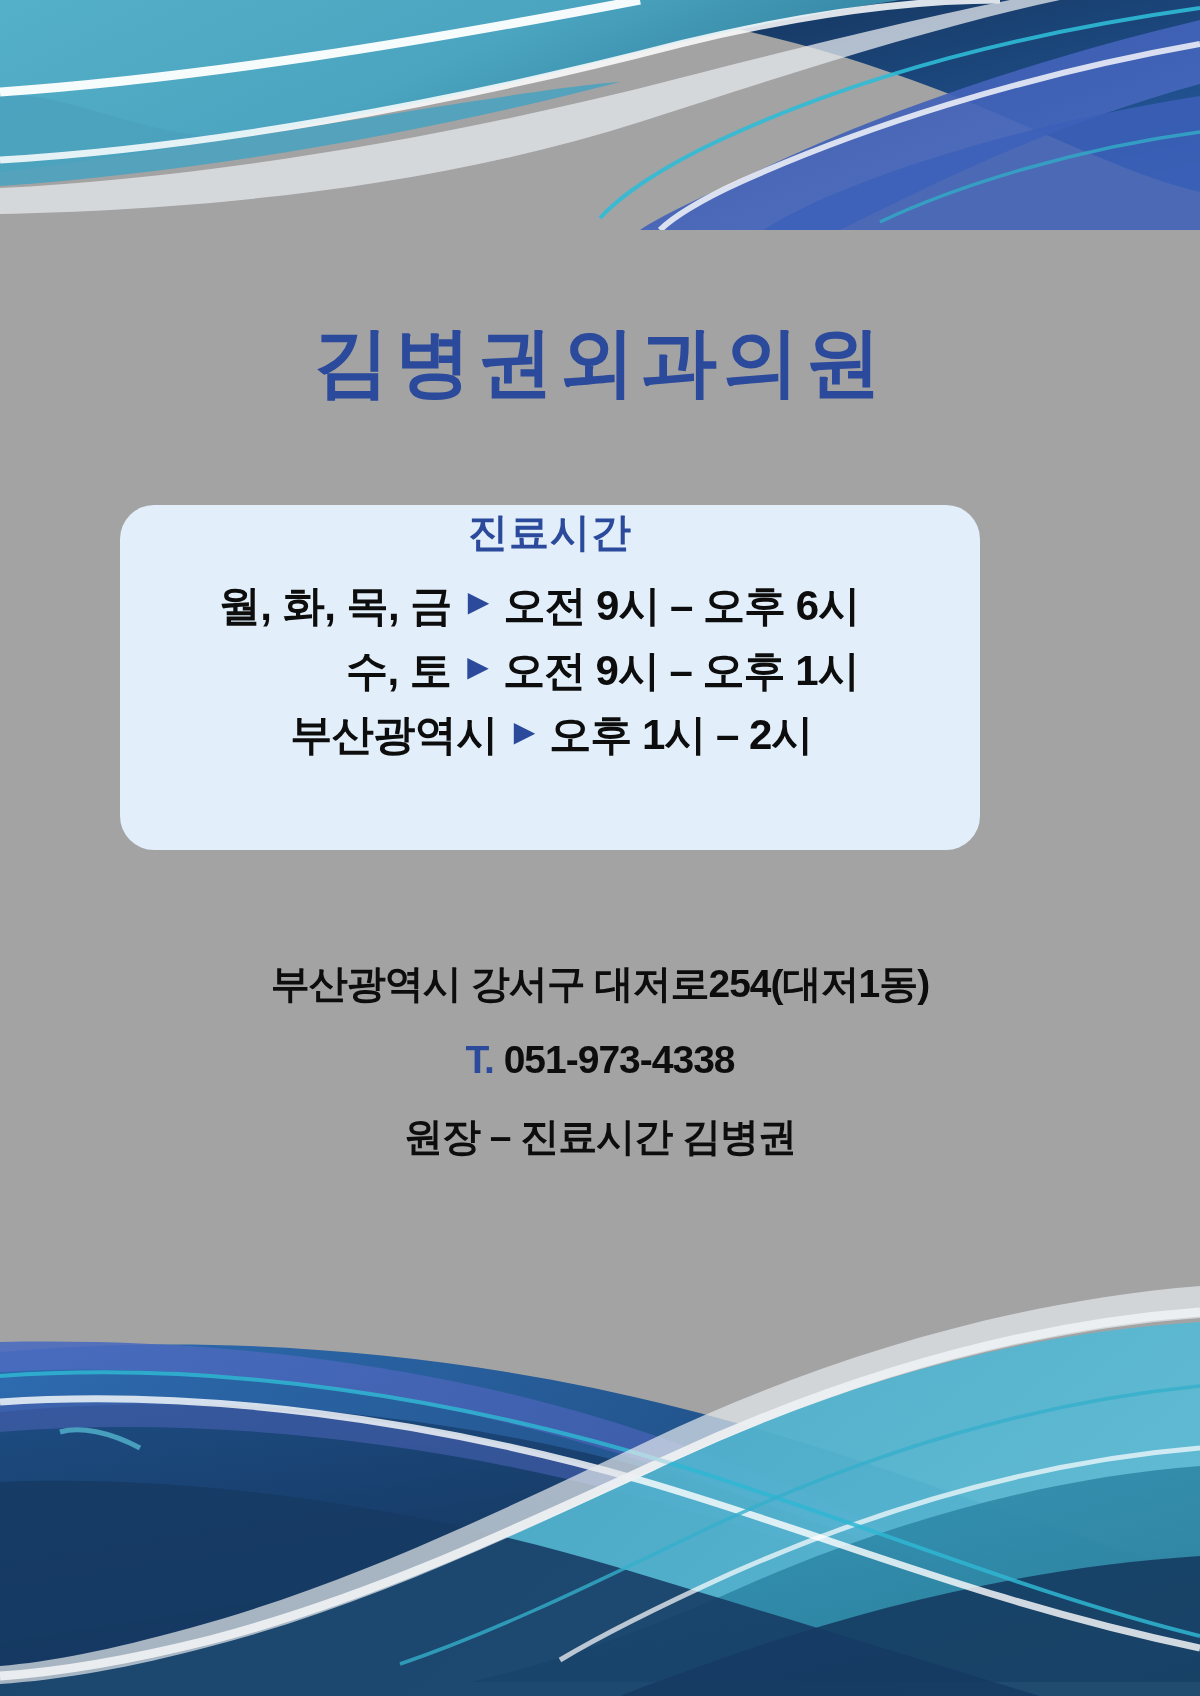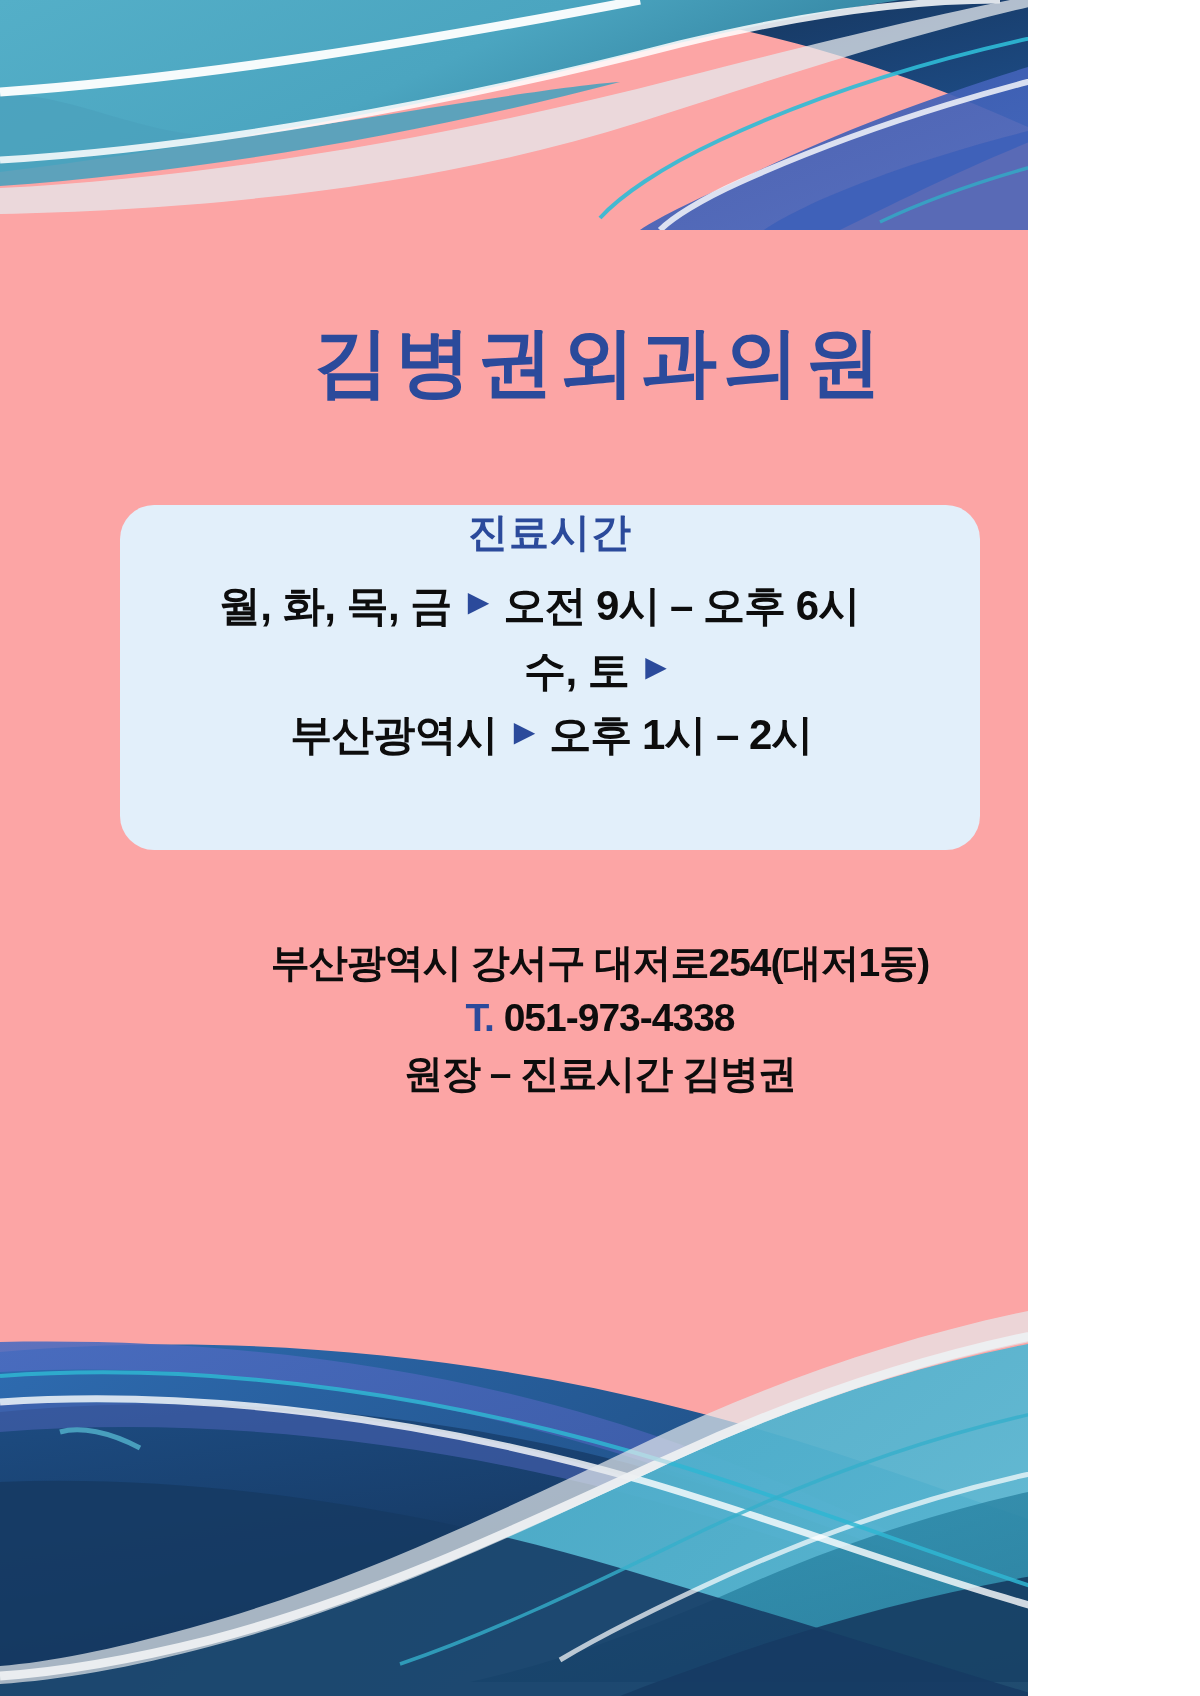--- a/index.html
+++ b/index.html
@@ -6,23 +6,23 @@
     margin: 0;
     padding: 0;
     background: #ffffff;
   }
   body {
     font-family: "Liberation Sans", "DejaVu Sans", sans-serif;
   }
 
   .poster {
     position: relative;
-    width: 1028px;
+    width: 1200px;
     height: 1696px;
-    background: #fca5a5;
+    background: #a3a3a3;
     overflow: hidden;
   }
 
   
   .wave-layer {
     position: absolute;
     left: 0;
     width: 1200px;
     pointer-events: none;
   }
@@ -115,20 +115,21 @@
     width: 1200px;
     text-align: center;
     color: #0d0d0d;
   }
   .contact-line {
     font-size: 39px;
     font-weight: bold;
     line-height: 1.42;
     letter-spacing: -1px;
     white-space: nowrap;
+    margin-top: 21px;
   }
   .tel-prefix {
     color: #2B4A9B;
   }
 </style>
 </head>
 <body>
 
 <div class="poster">
 
@@ -187,20 +188,21 @@
 
       <div class="hours-row">
         <span class="row-days">월, 화, 목, 금</span>
         <span class="row-arrow">▶</span>
         <span class="row-time">오전 9시 – 오후 6시</span>
       </div>
 
       <div class="hours-row">
         <span class="row-days">수, 토</span>
         <span class="row-arrow">▶</span>
+        <span class="row-time">오전 9시 – 오후 1시</span>
       </div>
 
       <div class="hours-row">
         <span class="row-days">부산광역시</span>
         <span class="row-arrow">▶</span>
         <span class="row-time">오후 1시 – 2시</span>
       </div>
 
     </div>
   </div>

